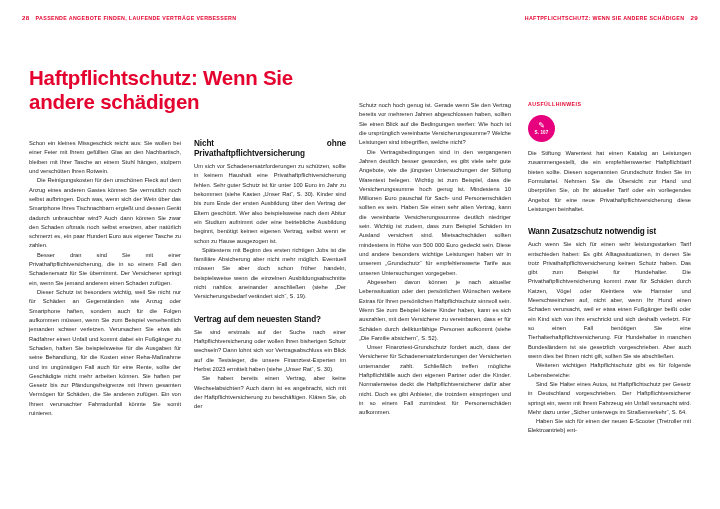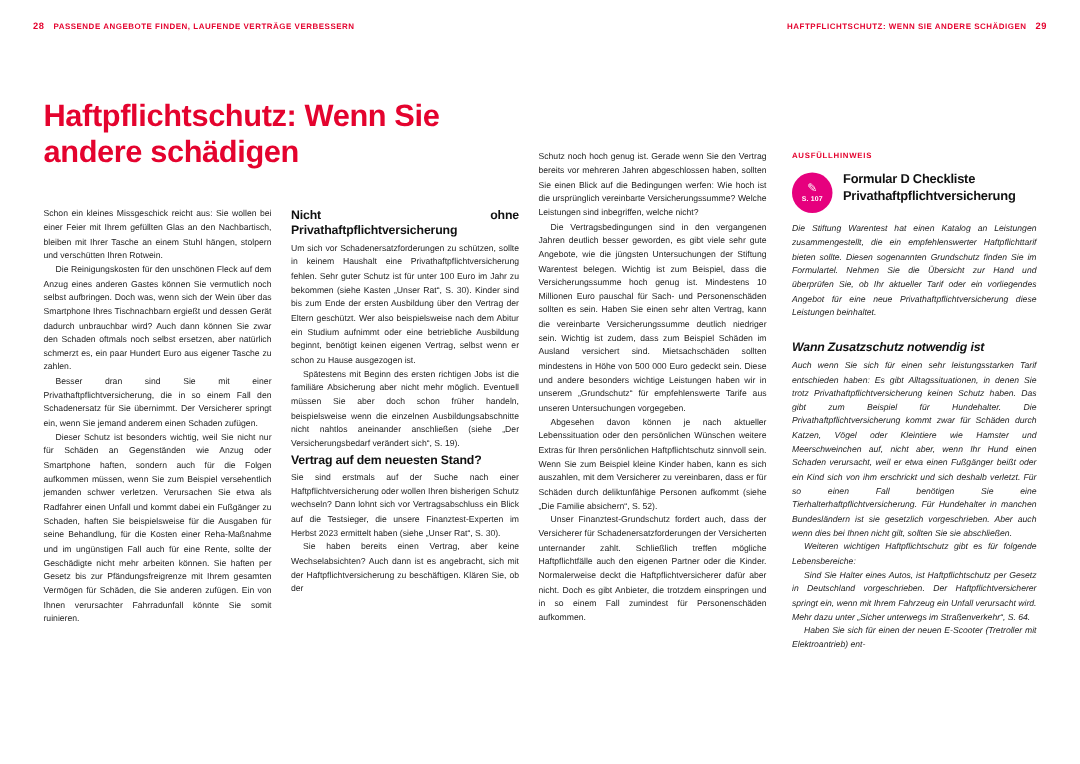--- a/index.html
+++ b/index.html
@@ -93,21 +93,21 @@
   }
   .col h2 {
     margin: 0 0 3px 0;
     font-size: 8.2px;
     line-height: 1.22;
     font-weight: bold;
     color: #111;
     letter-spacing: -0.1px;
   }
   .col h2.spaced {
-    margin-top: 0;
+    margin-top: 13px;
   }
   .col-1 { left: 29px; }
   .col-2 { left: 194px; }
   .col-3 { left: 359px; top: 101px; }
 
   
   .sidebar {
     position: absolute;
     left: 528px;
     top: 101px;
@@ -156,21 +156,20 @@
     line-height: 1.23;
     font-weight: bold;
     color: #111;
     letter-spacing: -0.15px;
   }
   .sidebar-body {
     font-size: 5.75px;
     line-height: 1.62;
     text-align: justify;
     color: #1e1e1e;
-    font-style: italic;
   }
   .sidebar-body p { margin: 0; }
   .sidebar-body p + p { text-indent: 8px; }
 
   .sidebar h4 {
     margin: 13px 0 3px 0;
     font-size: 8.2px;
     line-height: 1.22;
     font-weight: bold;
     color: #111;
@@ -218,21 +217,20 @@
     <p>Unser Finanztest-Grundschutz fordert auch, dass der Versicherer für Schadenersatzforderungen der Versicherten unternander zahlt. Schließlich treffen mögliche Haftpflichtfälle auch den eigenen Partner oder die Kinder. Normalerweise deckt die Haftpflichtversicherer dafür aber nicht. Doch es gibt Anbieter, die trotzdem einspringen und in so einem Fall zumindest für Personenschäden aufkommen.</p>
   </div>
 
   <div class="sidebar">
     <div class="sidebar-kicker">AUSFÜLLHINWEIS</div>
     <div class="badge-row">
       <div class="badge">
         <span class="badge-icon">✎</span>
         <span class="badge-label">S. 107</span>
       </div>
-      <h3>Formular D Checkliste Privathaftpflichtversicherung</h3>
     </div>
     <div class="sidebar-body">
       <p>Die Stiftung Warentest hat einen Katalog an Leistungen zusammengestellt, die ein empfehlenswerter Haftpflichttarif bieten sollte. Diesen sogenannten Grundschutz finden Sie im Formulartel. Nehmen Sie die Übersicht zur Hand und überprüfen Sie, ob Ihr aktueller Tarif oder ein vorliegendes Angebot für eine neue Privathaftpflichtversicherung diese Leistungen beinhaltet.</p>
       <h4>Wann Zusatzschutz notwendig ist</h4>
       <p>Auch wenn Sie sich für einen sehr leistungsstarken Tarif entschieden haben: Es gibt Alltagssituationen, in denen Sie trotz Privathaftpflichtversicherung keinen Schutz haben. Das gibt zum Beispiel für Hundehalter. Die Privathaftpflichtversicherung kommt zwar für Schäden durch Katzen, Vögel oder Kleintiere wie Hamster und Meerschweinchen auf, nicht aber, wenn Ihr Hund einen Schaden verursacht, weil er etwa einen Fußgänger beißt oder ein Kind sich von ihm erschrickt und sich deshalb verletzt. Für so einen Fall benötigen Sie eine Tierhalterhaftpflichtversicherung. Für Hundehalter in manchen Bundesländern ist sie gesetzlich vorgeschrieben. Aber auch wenn dies bei Ihnen nicht gilt, sollten Sie sie abschließen.</p>
       <p>Weiteren wichtigen Haftpflichtschutz gibt es für folgende Lebensbereiche:</p>
       <p>Sind Sie Halter eines Autos, ist Haftpflichtschutz per Gesetz in Deutschland vorgeschrieben. Der Haftpflichtversicherer springt ein, wenn mit Ihrem Fahrzeug ein Unfall verursacht wird. Mehr dazu unter „Sicher unterwegs im Straßenverkehr“, S. 64.</p>
       <p>Haben Sie sich für einen der neuen E-Scooter (Tretroller mit Elektroantrieb) ent-</p>
     </div>
   </div>

